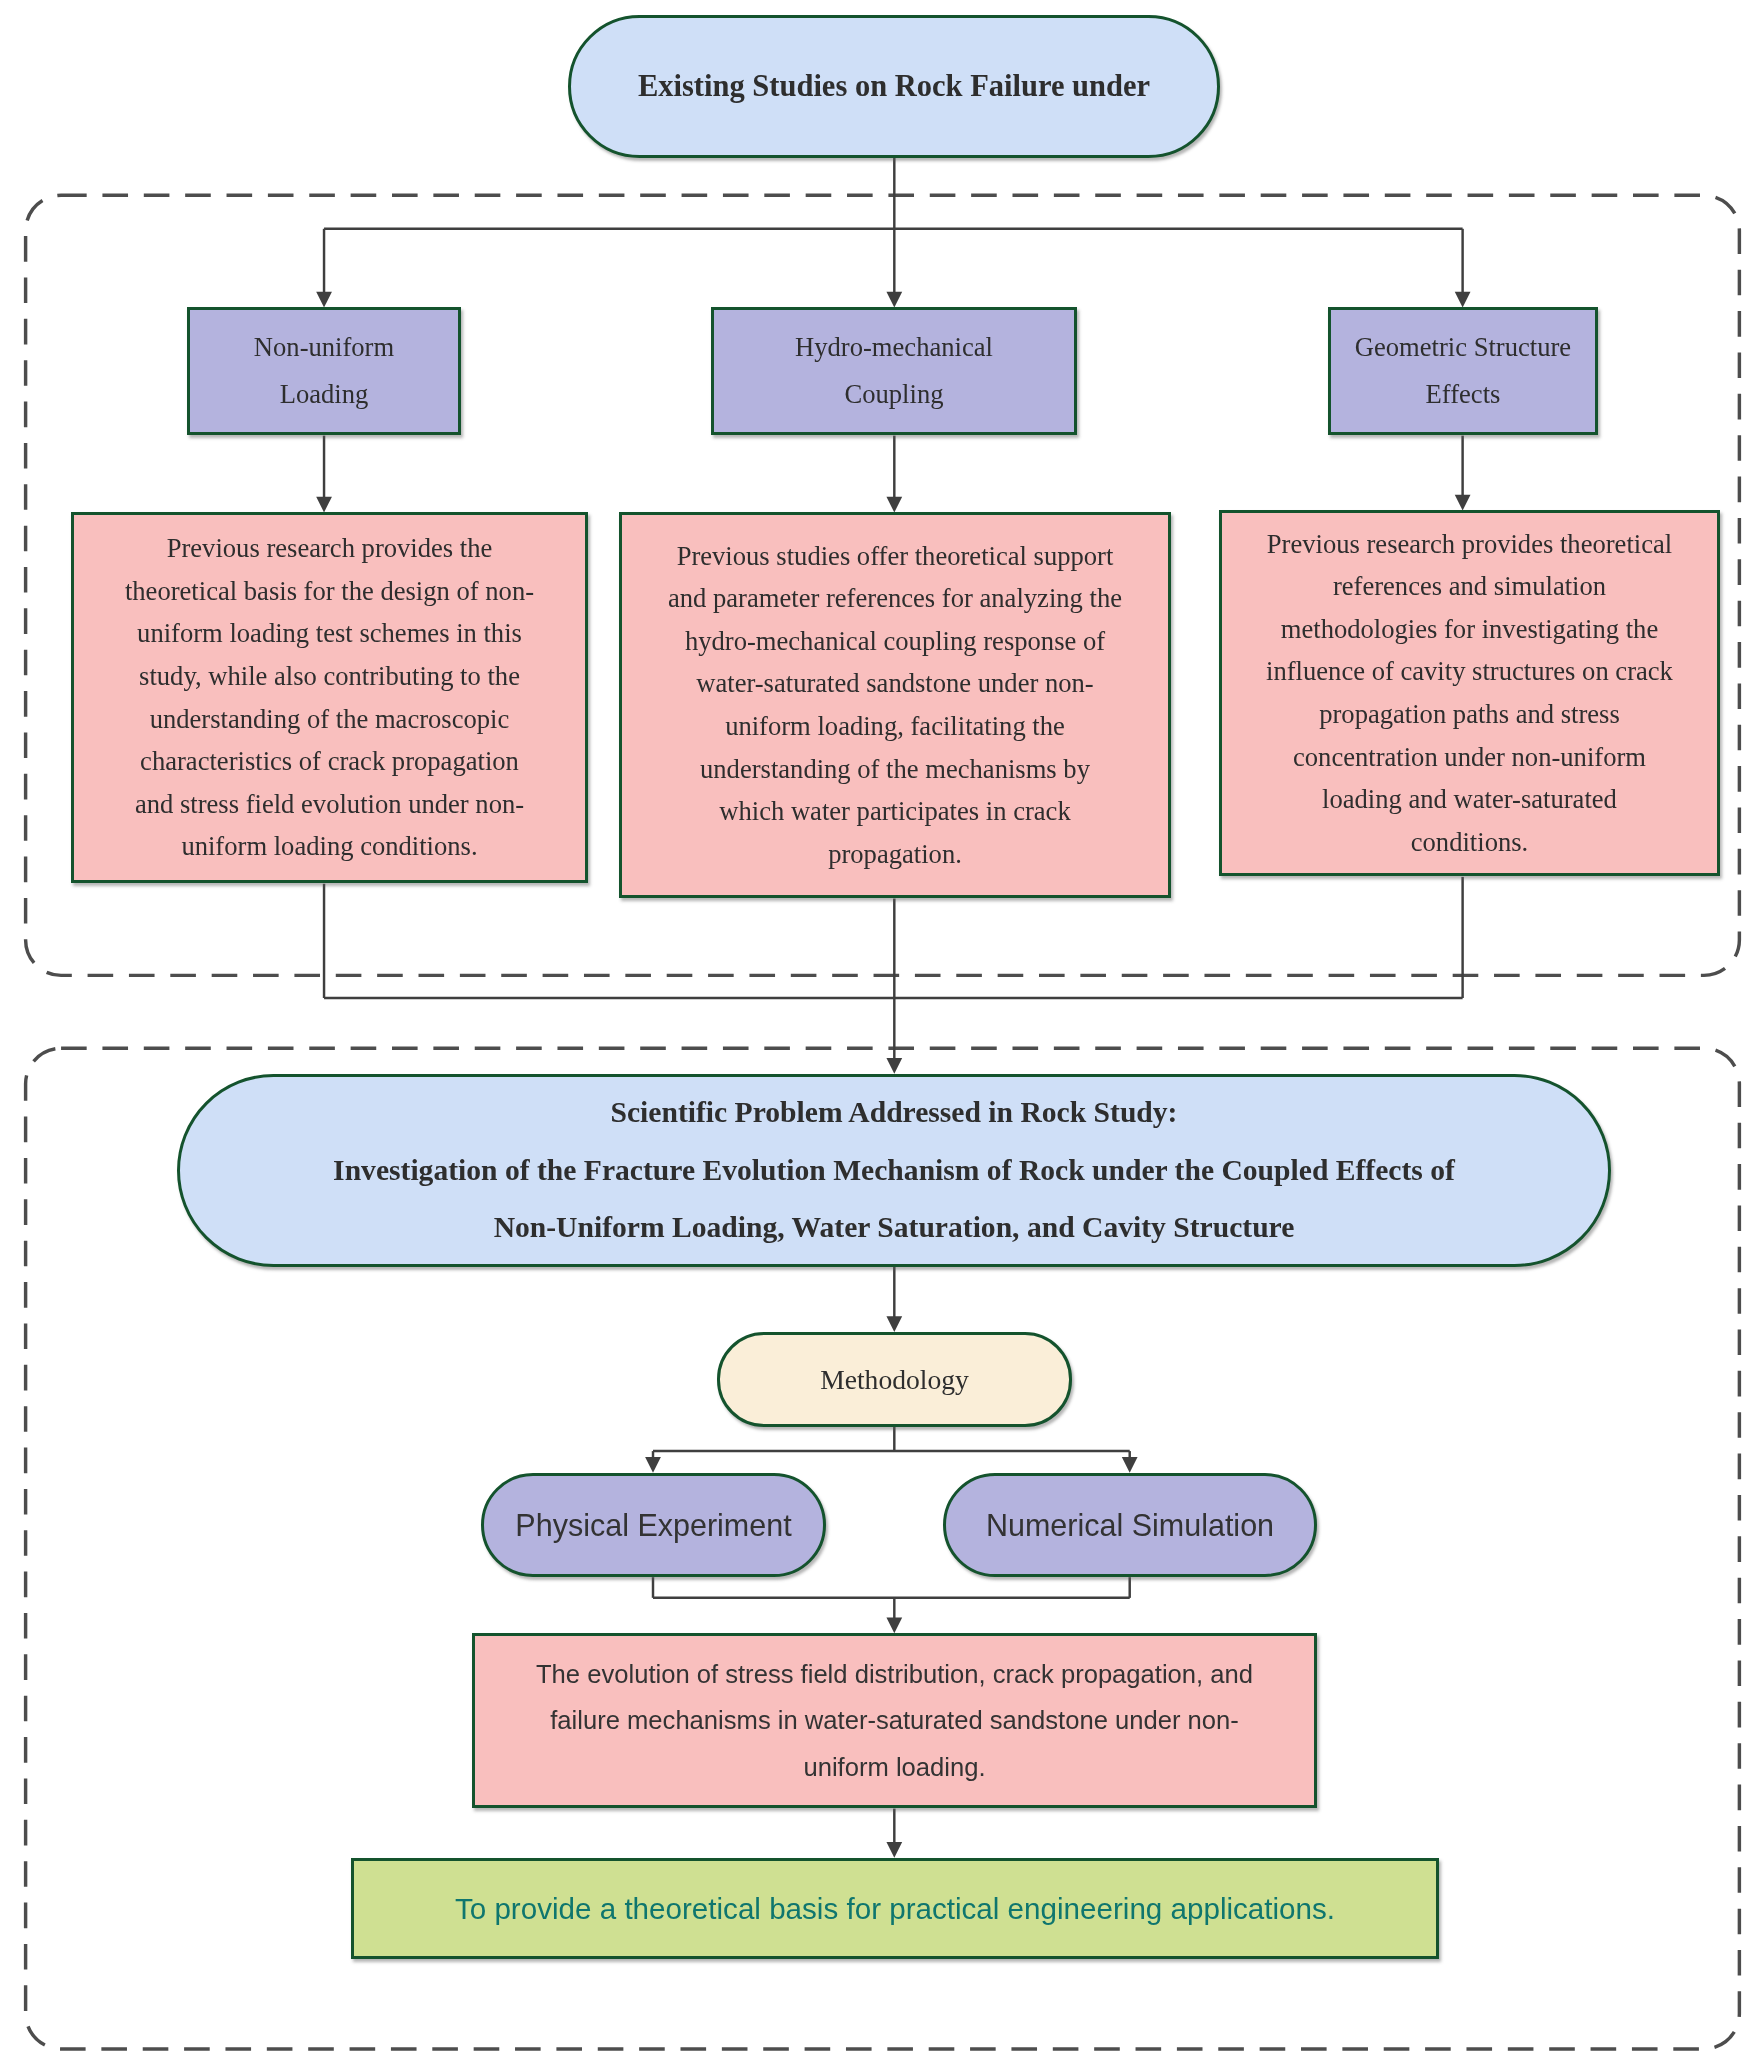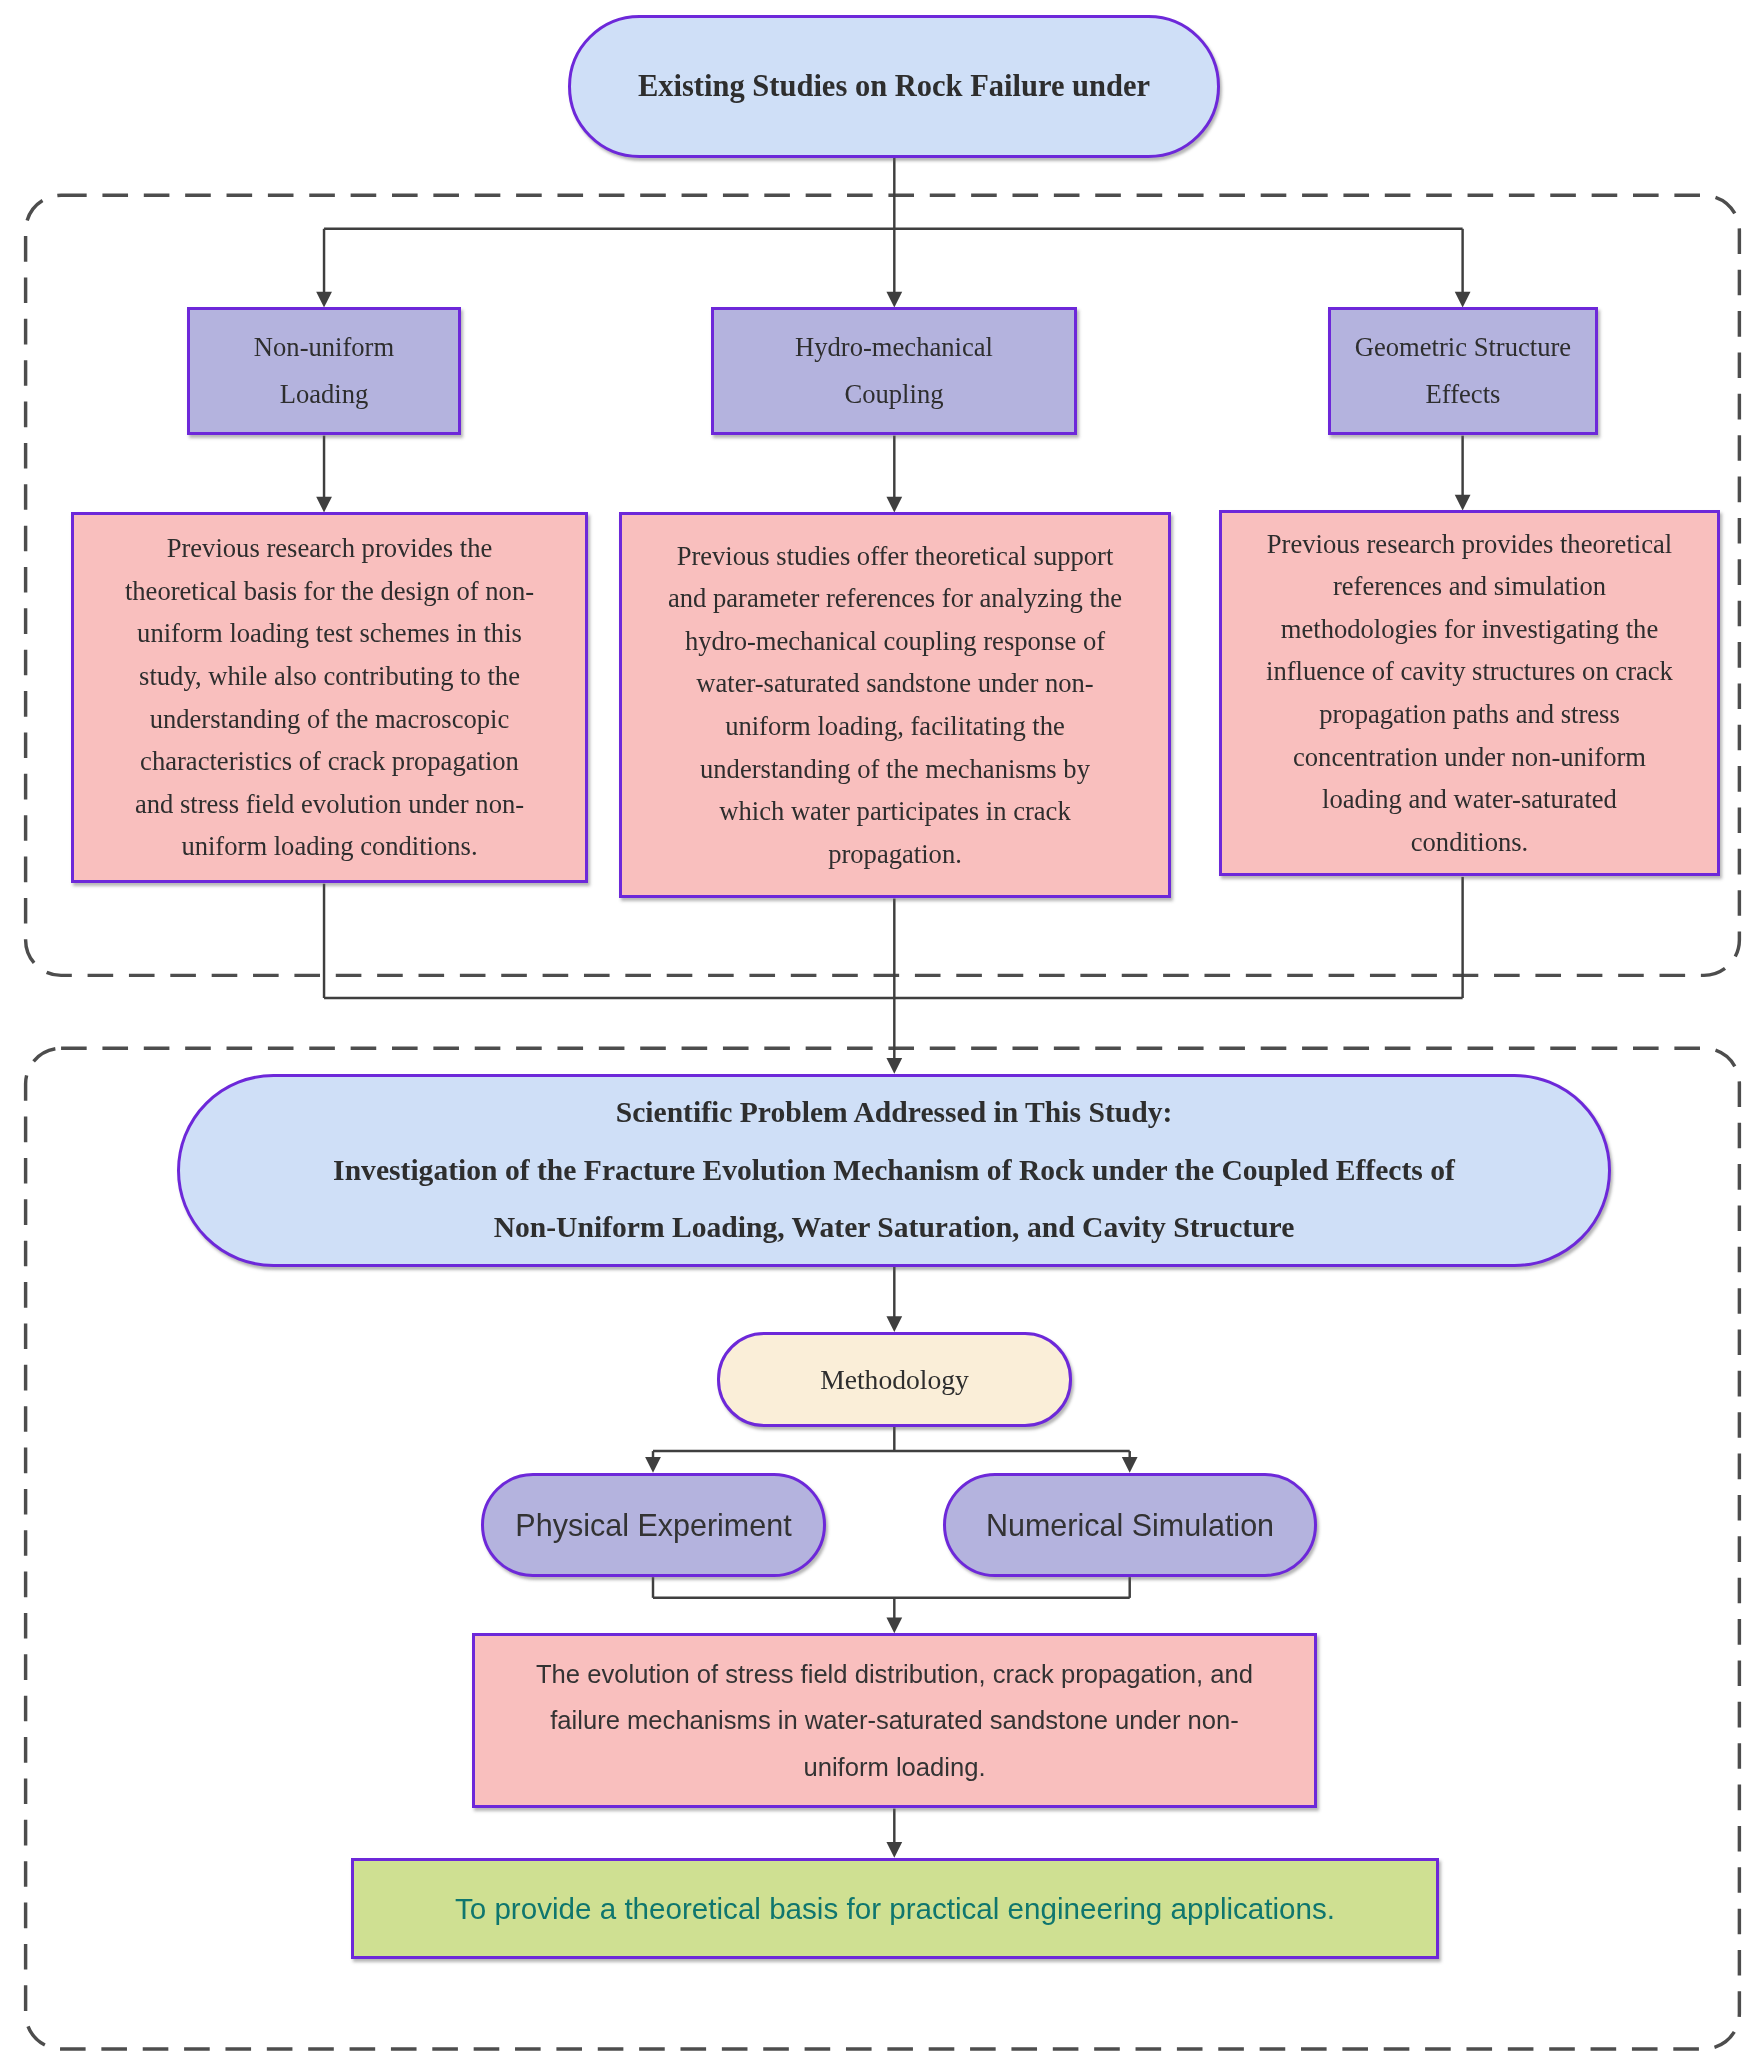--- a/index.html
+++ b/index.html
@@ -7,21 +7,21 @@
     position:relative;
     width:1764px;height:2065px;
     background:#ffffff;
     font-family:"Liberation Serif", serif;
     color:#2e2e2e;
   }
   .connectors{position:absolute;left:0;top:0;}
   .box{
     position:absolute;
     box-sizing:border-box;
-    border:3px solid #6d28d9;
+    border:3px solid #14532d;
     display:flex;flex-direction:column;
     align-items:center;justify-content:center;
     text-align:center;
     box-shadow:2px 3px 3px rgba(90,90,90,0.45);
     white-space:pre-line;
   }
   
   .top-box{
     left:568px;top:14.8px;width:652px;height:143px;
     border-radius:72px;
@@ -154,21 +154,21 @@
   <div class="box branch-desc bd2" style="background-color: rgb(249, 191, 190);">Previous research provides theoretical
 references and simulation
 methodologies for investigating the
 influence of cavity structures on crack
 propagation paths and stress
 concentration under non-uniform
 loading and water-saturated
 conditions.</div>
 
   <div class="box problem-box" style="background-color: rgb(207, 223, 247);">
-    <div>Scientific Problem Addressed in This Study:</div>
+    <div>Scientific Problem Addressed in Rock Study:</div>
     <div>Investigation of the Fracture Evolution Mechanism of Rock under the Coupled Effects of</div>
     <div>Non-Uniform Loading, Water Saturation, and Cavity Structure</div>
   </div>
 
   <div class="box methodology-box" style="background-color: rgb(250, 238, 216);">Methodology</div>
 
   <div class="box pill pill-left" style="background-color: rgb(180, 179, 222);">Physical Experiment</div>
   <div class="box pill pill-right" style="background-color: rgb(180, 179, 222);">Numerical Simulation</div>
 
   <div class="box outcome-box" style="background-color: rgb(249, 191, 190);">The evolution of stress field distribution, crack propagation, and

